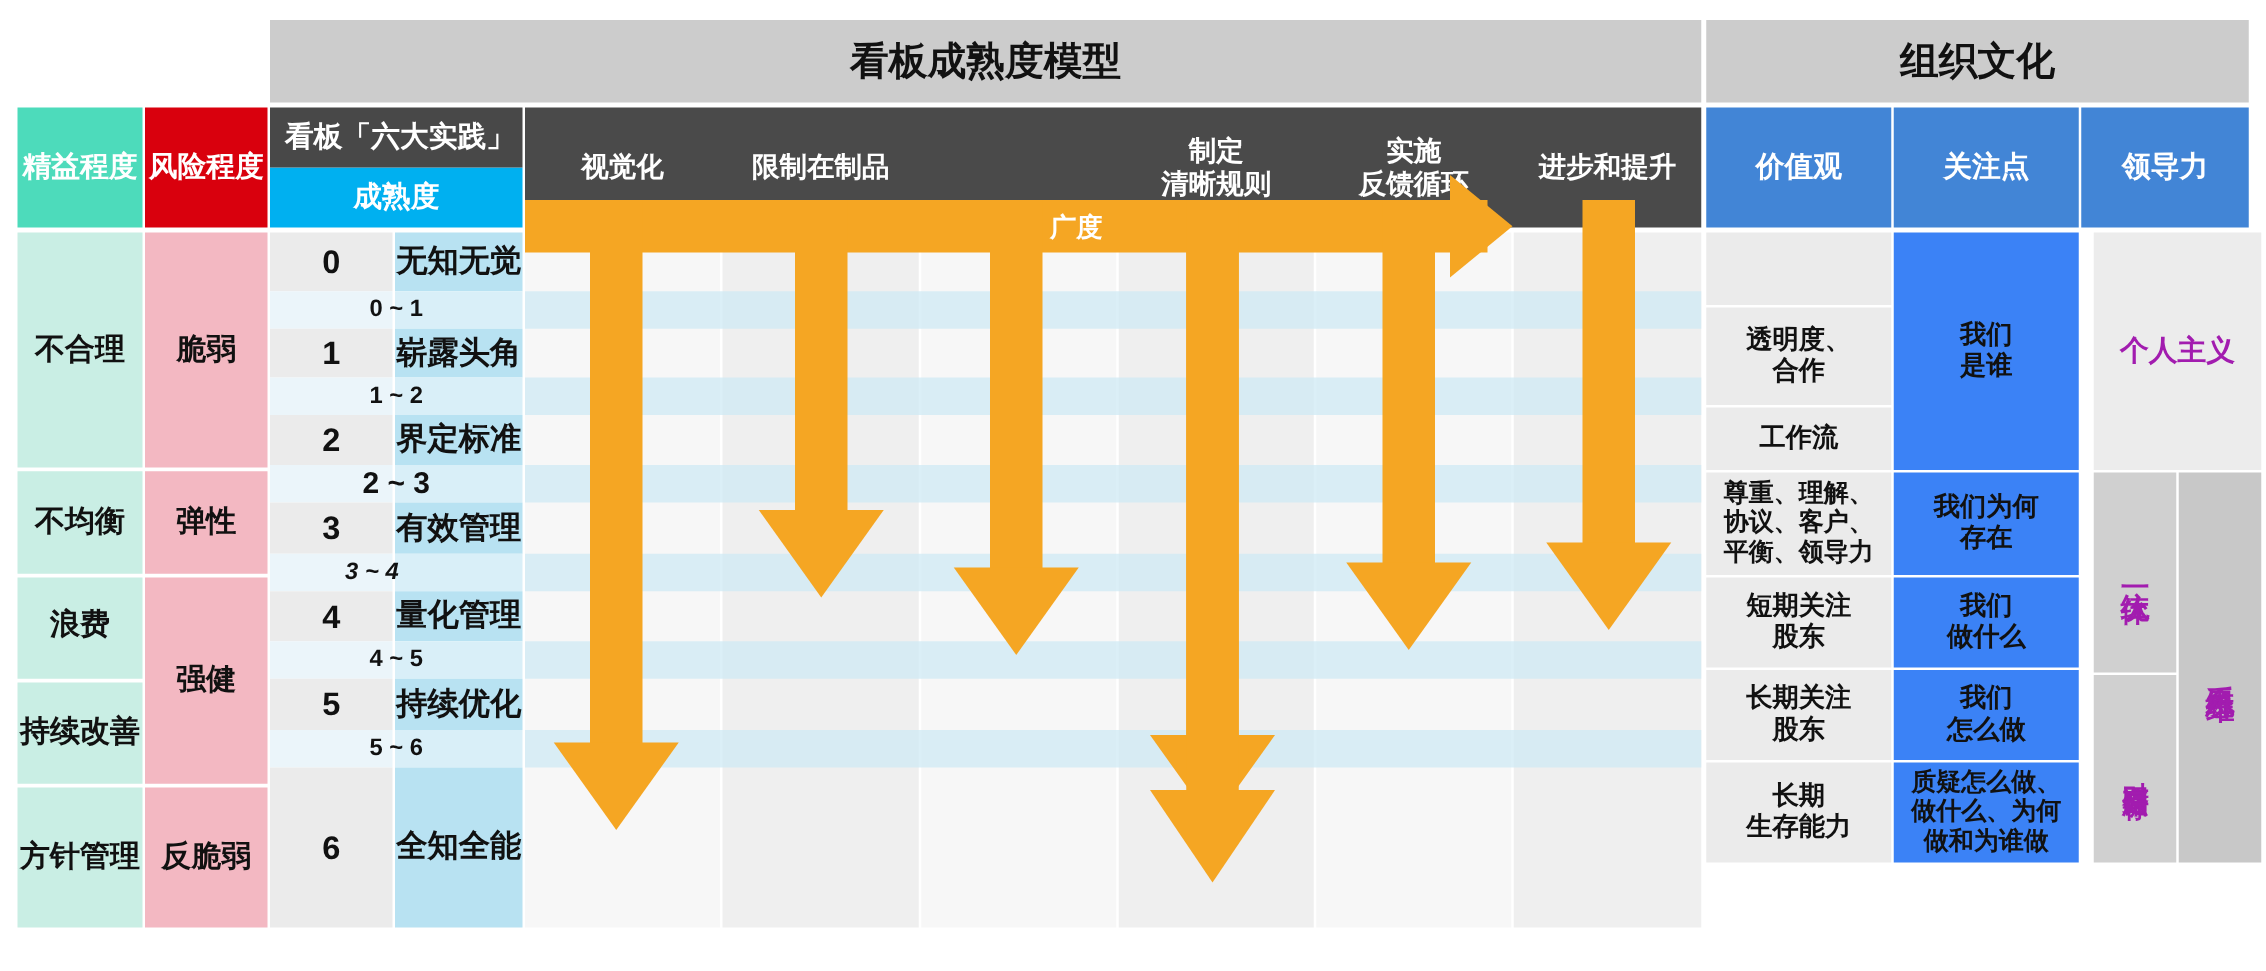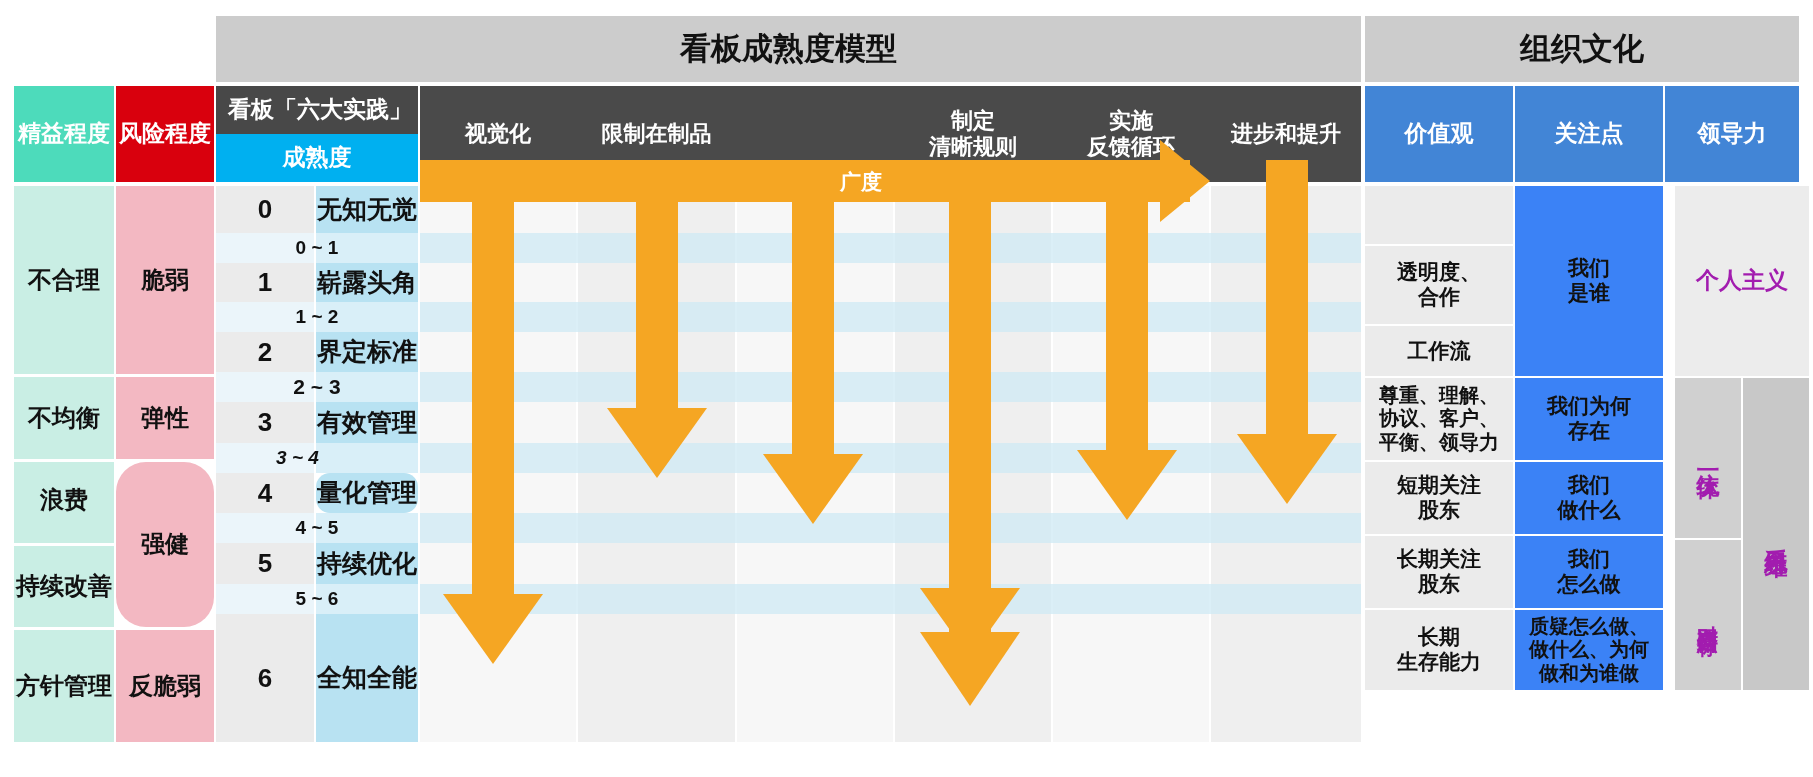--- a/index.html
+++ b/index.html
@@ -58,21 +58,21 @@
   <div class="cell hdr-blue" style="left:1665px;top:86px;width:134px;height:96px;">领导力</div>
 
   <div class="cell lean-cell" style="left:14px;top:186px;width:100px;height:188px;">不合理</div>
   <div class="cell lean-cell" style="left:14px;top:377px;width:100px;height:82px;">不均衡</div>
   <div class="cell lean-cell" style="left:14px;top:462px;width:100px;height:81px;font-family:Liberation Mono, monospace;">浪费</div>
   <div class="cell lean-cell" style="left:14px;top:546px;width:100px;height:81px;">持续改善</div>
   <div class="cell lean-cell" style="left:14px;top:630px;width:100px;height:112px;">方针管理</div>
 
   <div class="cell risk-cell" style="left:116px;top:186px;width:98px;height:188px;">脆弱</div>
   <div class="cell risk-cell" style="left:116px;top:377px;width:98px;height:82px;">弹性</div>
-  <div class="cell risk-cell" style="left:116px;top:462px;width:98px;height:165px;border-radius:30px;">强健</div>
+  <div class="cell risk-cell" style="left:116px;top:462px;width:98px;height:165px;">强健</div>
   <div class="cell risk-cell" style="left:116px;top:630px;width:98px;height:112px;">反脆弱</div>
 
   <div class="cell grid-a" style="left:420px;top:186px;width:156px;height:556px;"></div>
   <div class="cell grid-b" style="left:578px;top:186px;width:157px;height:556px;"></div>
   <div class="cell grid-a" style="left:737px;top:186px;width:156px;height:556px;"></div>
   <div class="cell grid-b" style="left:895px;top:186px;width:156px;height:556px;"></div>
   <div class="cell grid-a" style="left:1053px;top:186px;width:156px;height:556px;"></div>
   <div class="cell grid-b" style="left:1211px;top:186px;width:150px;height:556px;"></div>
 
   <div class="cell stripe" style="left:420px;top:233px;width:941px;height:30px;"></div>
@@ -91,30 +91,30 @@
   <div class="cell lvl-num" style="left:216px;top:263px;width:98px;height:39px;">1</div>
   <div class="cell lvl-name" style="left:316px;top:263px;width:102px;height:39px;">崭露头角</div>
   <div class="cell lvl-range-num" style="left:216px;top:302px;width:98px;height:30px;"></div>
   <div class="cell lvl-range-nm" style="left:316px;top:302px;width:102px;height:30px;"></div>
   <div class="cell" style="left:216px;top:302px;width:202px;height:30px;font-weight:bold;font-size:19px;color:#111;background:transparent;">1 ~ 2</div>
 
   <div class="cell lvl-num" style="left:216px;top:332px;width:98px;height:40px;">2</div>
   <div class="cell lvl-name" style="left:316px;top:332px;width:102px;height:40px;">界定标准</div>
   <div class="cell lvl-range-num" style="left:216px;top:372px;width:98px;height:30px;"></div>
   <div class="cell lvl-range-nm" style="left:316px;top:372px;width:102px;height:30px;"></div>
-  <div class="cell" style="left:216px;top:372px;width:202px;height:30px;font-weight:bold;font-size:21px;color:#111;background:transparent;">2 ~ 3</div>
+  <div class="cell" style="left:216px;top:372px;width:202px;height:30px;font-weight:bold;font-size:24px;color:#111;background:transparent;">2 ~ 3</div>
 
   <div class="cell lvl-num" style="left:216px;top:402px;width:98px;height:41px;">3</div>
   <div class="cell lvl-name" style="left:316px;top:402px;width:102px;height:41px;">有效管理</div>
   <div class="cell lvl-range-num" style="left:216px;top:443px;width:98px;height:30px;"></div>
   <div class="cell lvl-range-nm" style="left:316px;top:443px;width:102px;height:30px;"></div>
   <div class="cell" style="left:216px;top:443px;width:163px;height:30px;font-weight:bold;font-size:19px;color:#111;background:transparent;font-style:italic;">3 ~ 4</div>
 
   <div class="cell lvl-num" style="left:216px;top:473px;width:98px;height:40px;">4</div>
-  <div class="cell lvl-name" style="left:316px;top:473px;width:102px;height:40px;border-radius:14px;">量化管理</div>
+  <div class="cell lvl-name" style="left:316px;top:473px;width:102px;height:40px;">量化管理</div>
   <div class="cell lvl-range-num" style="left:216px;top:513px;width:98px;height:30px;"></div>
   <div class="cell lvl-range-nm" style="left:316px;top:513px;width:102px;height:30px;"></div>
   <div class="cell" style="left:216px;top:513px;width:202px;height:30px;font-weight:bold;font-size:19px;color:#111;background:transparent;">4 ~ 5</div>
 
   <div class="cell lvl-num" style="left:216px;top:543px;width:98px;height:41px;">5</div>
   <div class="cell lvl-name" style="left:316px;top:543px;width:102px;height:41px;">持续优化</div>
   <div class="cell lvl-range-num" style="left:216px;top:584px;width:98px;height:30px;"></div>
   <div class="cell lvl-range-nm" style="left:316px;top:584px;width:102px;height:30px;"></div>
   <div class="cell" style="left:216px;top:584px;width:202px;height:30px;font-weight:bold;font-size:19px;color:#111;background:transparent;">5 ~ 6</div>
 

